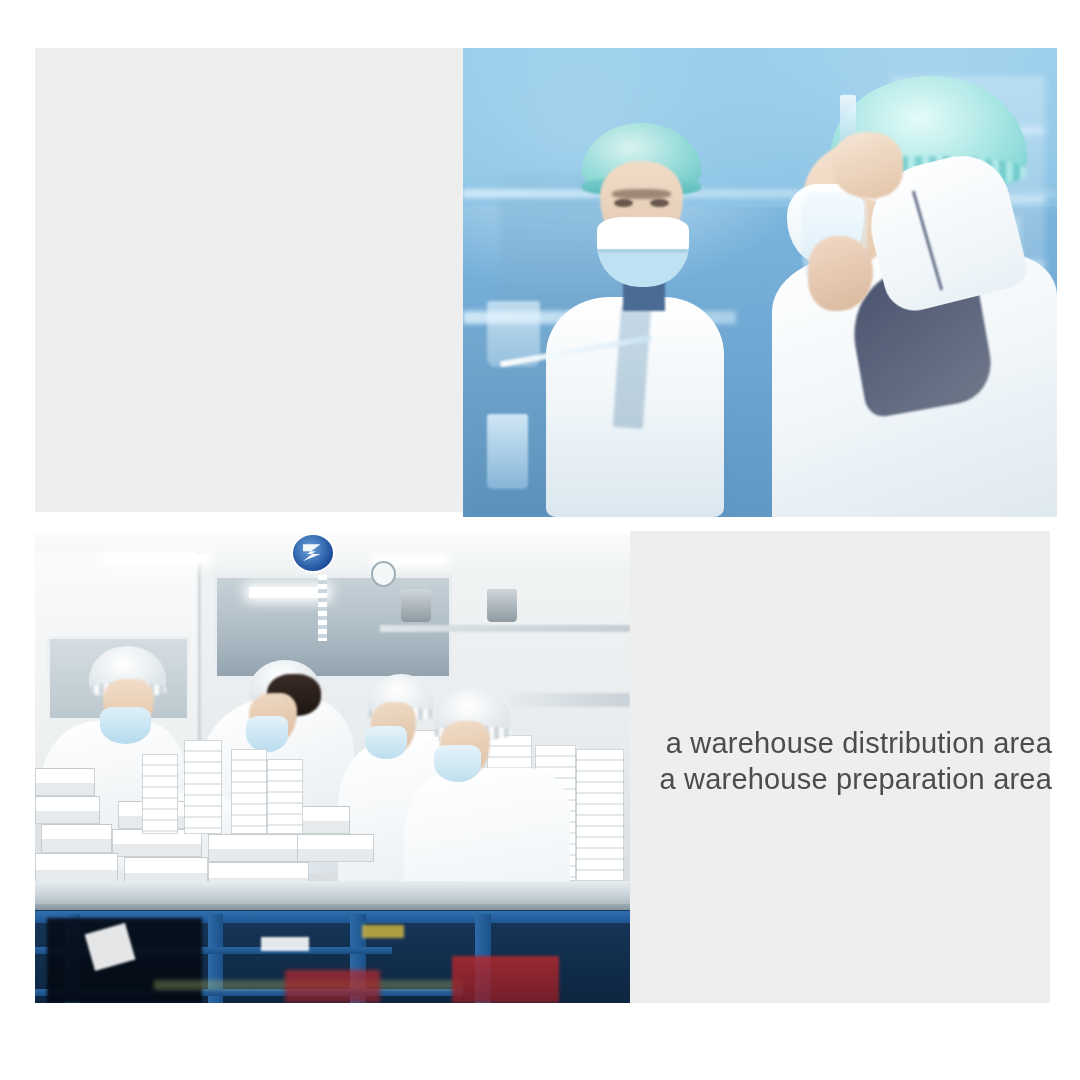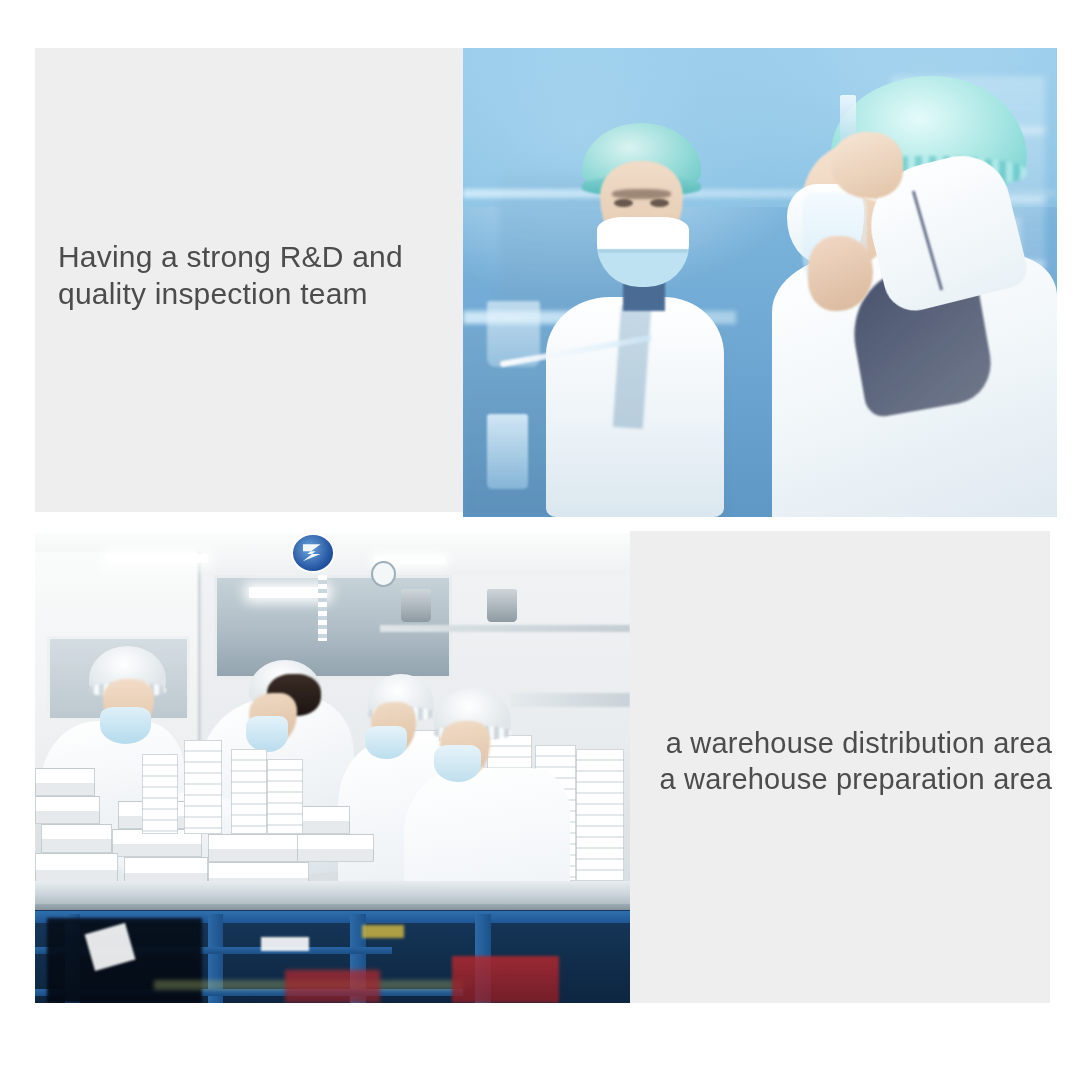--- a/index.html
+++ b/index.html
@@ -579,22 +579,20 @@
 </style>
 </head>
 <body>
 
 <div class="page">
 
   <div class="section-one">
 
     <div class="panel-one"></div>
 
-    <div class="caption-one">Having a strong R&amp;D and
-quality inspection team</div>
 
     <div class="photo-one">
       <div class="scene">
         <div class="shape lab-bg"></div>
         <div class="shape lab-wallband"></div>
         <div class="shape lab-cabinet"></div>
         <div class="shape lab-shelfline" style="top:30%"></div>
         <div class="shape lab-rack">
           <div class="shape lab-rack-shelf" style="top:24%"></div>
           <div class="shape lab-rack-shelf" style="top:56%"></div>

